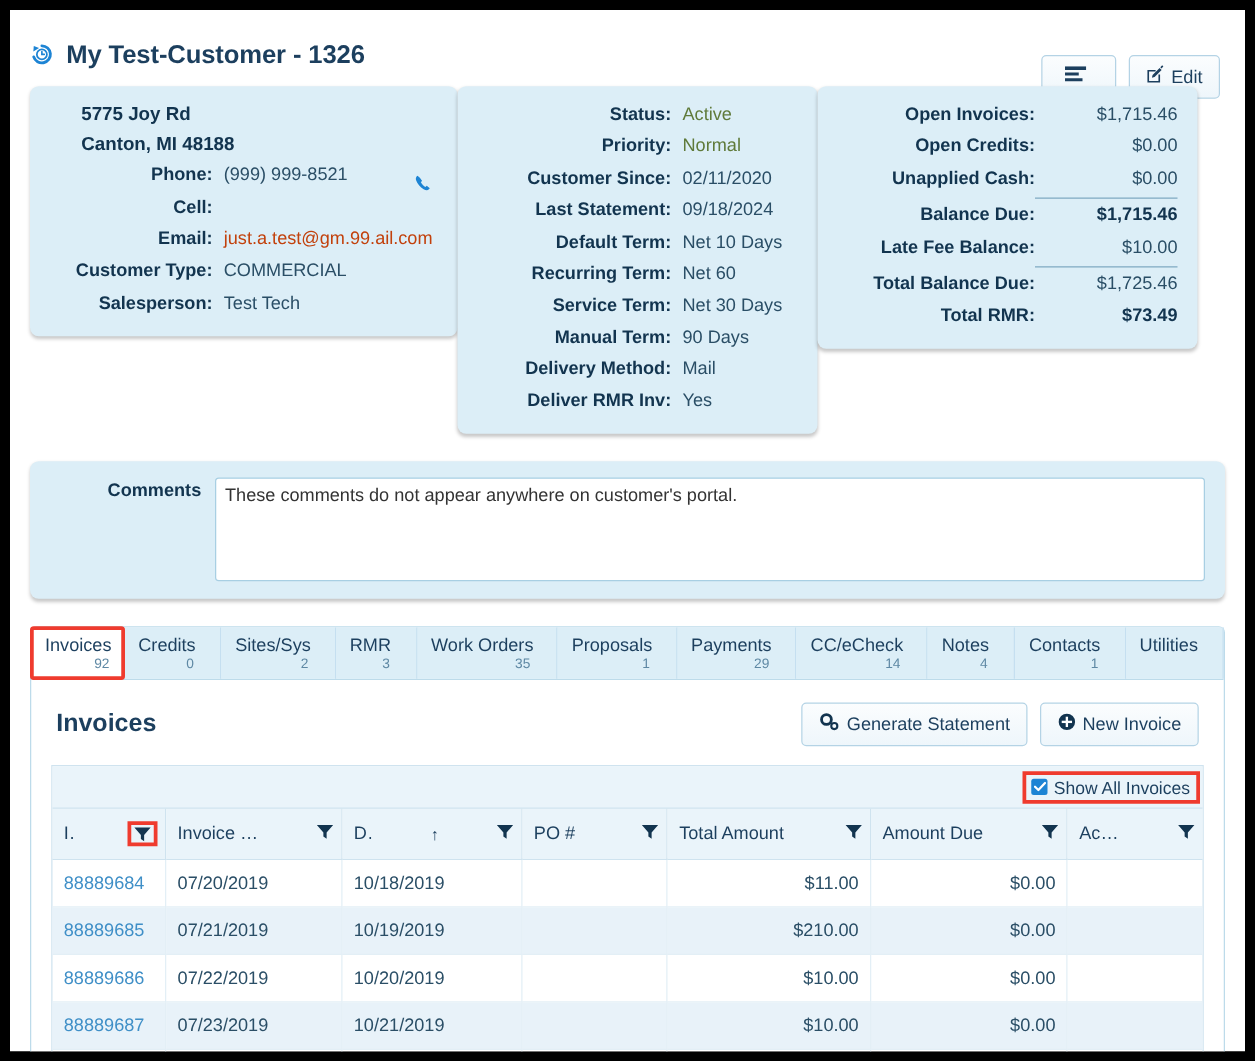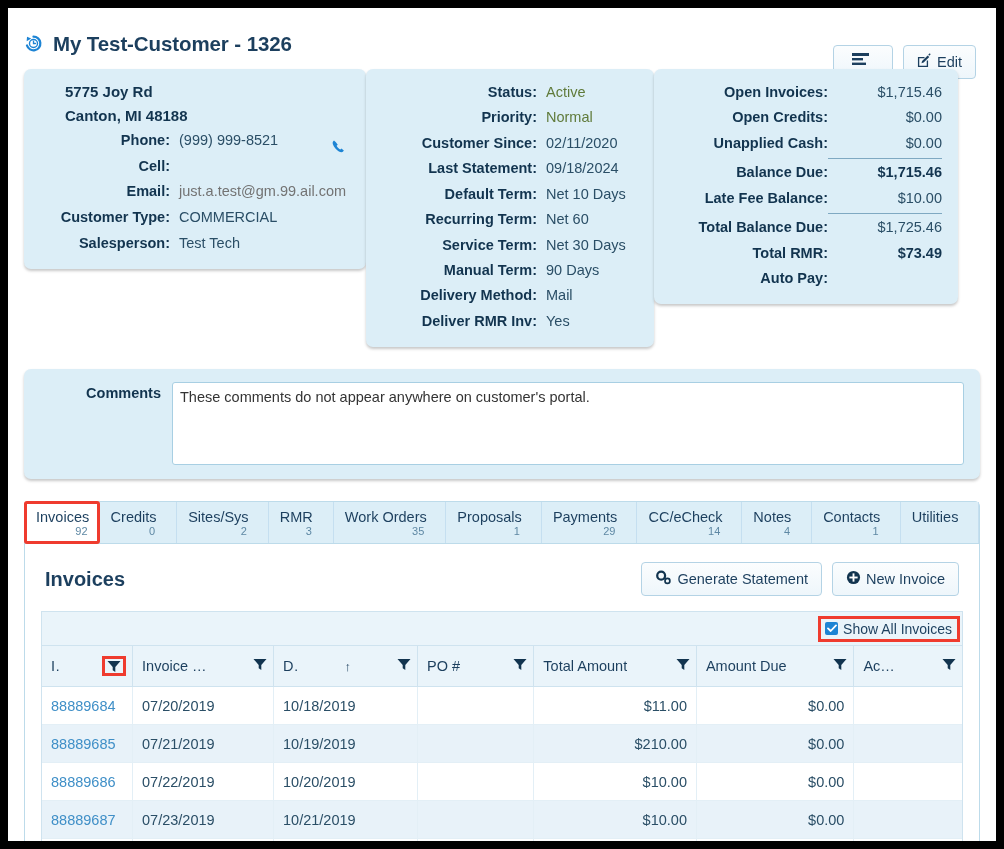--- a/index.html
+++ b/index.html
@@ -63,21 +63,21 @@
     position: relative;
   }
   .card-addr { width: 342px; }
   .card-info { width: 288px; }
   .card-fin  { width: 304px; }
 
   .row { display: flex; align-items: baseline; margin-bottom: 7.5px; font-size: 14.5px; line-height: 1.25; }
   .lbl { font-weight: bold; color: #12344f; text-align: right; flex: none; }
   .val { color: #2a4e66; padding-left: 9px; }
   .val-green { color: #5f7a3a; }
-  .val-link { color: #737373; }
+  .val-link { color: #c2410c; }
 
   
   .addr-line { font-size: 15px; font-weight: bold; color: #12344f; margin-bottom: 7px; padding-left: 25px; }
   .card-addr .lbl { width: 130px; }
   .phone-ic { position: absolute; right: 20px; top: 70px; }
 
   
   .card-info .lbl { width: 155px; }
   .card-info .row { margin-bottom: 7.3px; }
 
@@ -357,24 +357,20 @@
         <span class="val">$10.00</span>
       </div>
       <div class="row">
         <span class="lbl">Total Balance Due:</span>
         <span class="val topline">$1,725.46</span>
       </div>
       <div class="row">
         <span class="lbl">Total RMR:</span>
         <span class="val bold">$73.49</span>
       </div>
-      <div class="row">
-        <span class="lbl">Auto Pay:</span>
-        <span class="val"></span>
-      </div>
     </div>
   </div>
 
   <div class="comments-wrap">
     <div class="comments-label">Comments</div>
     <textarea class="comments-box" placeholder="" style="">These comments do not appear anywhere on customer's portal.</textarea>
   </div>
 
   <div class="panel">
     <div class="tabs">

